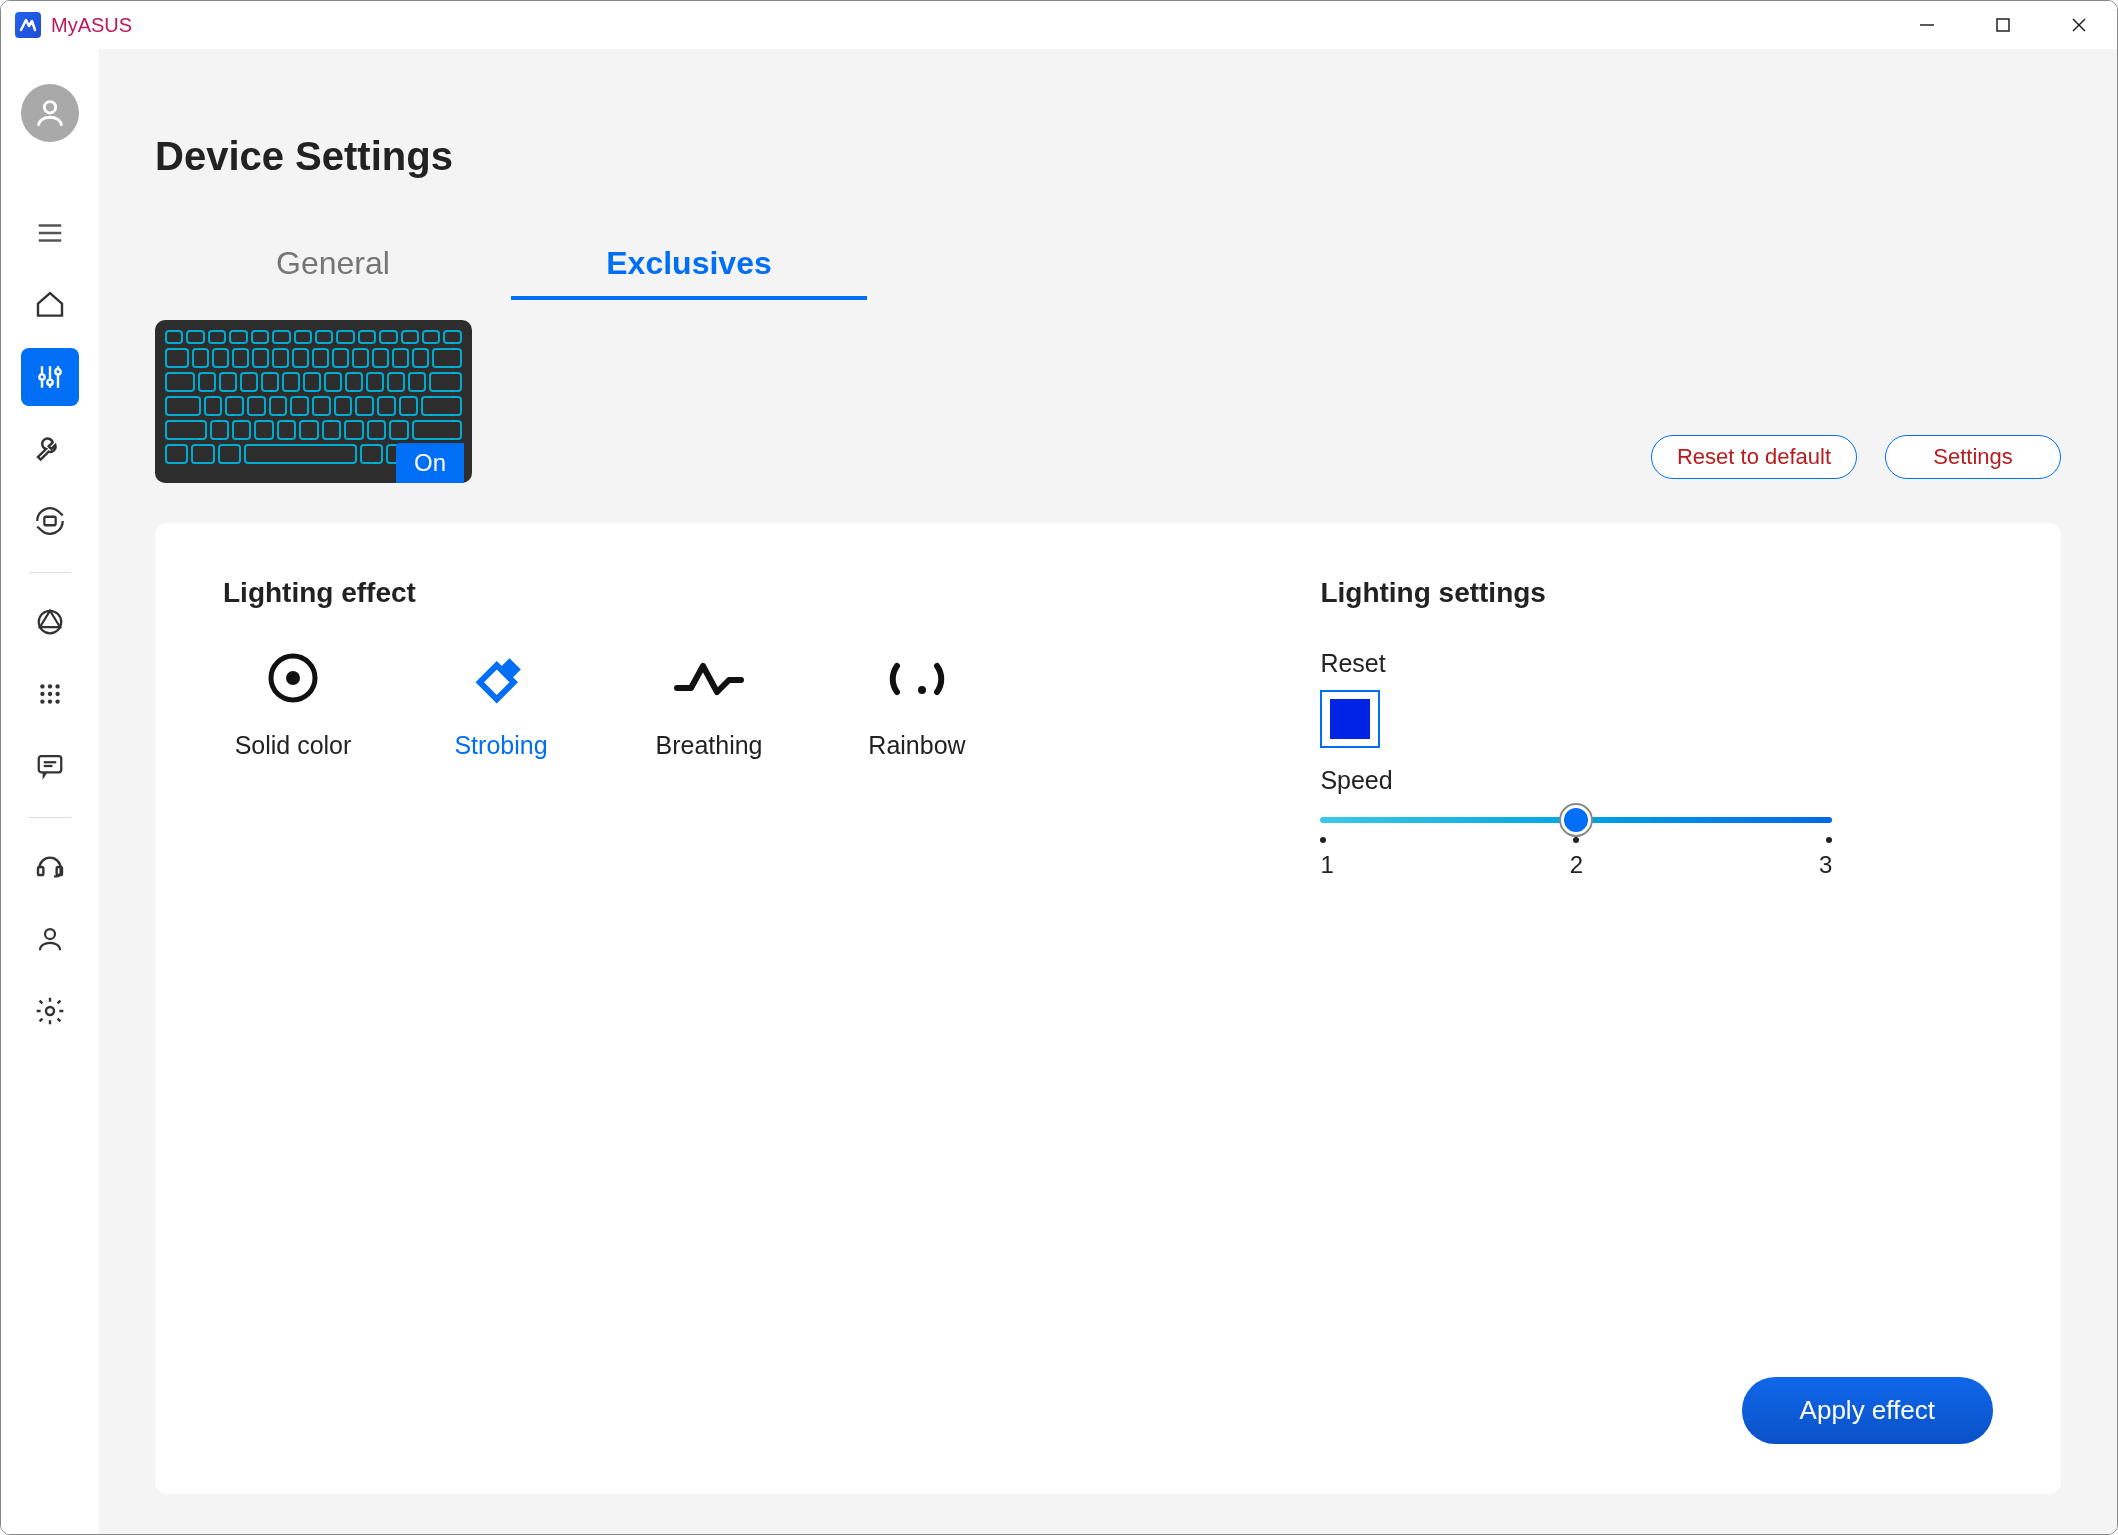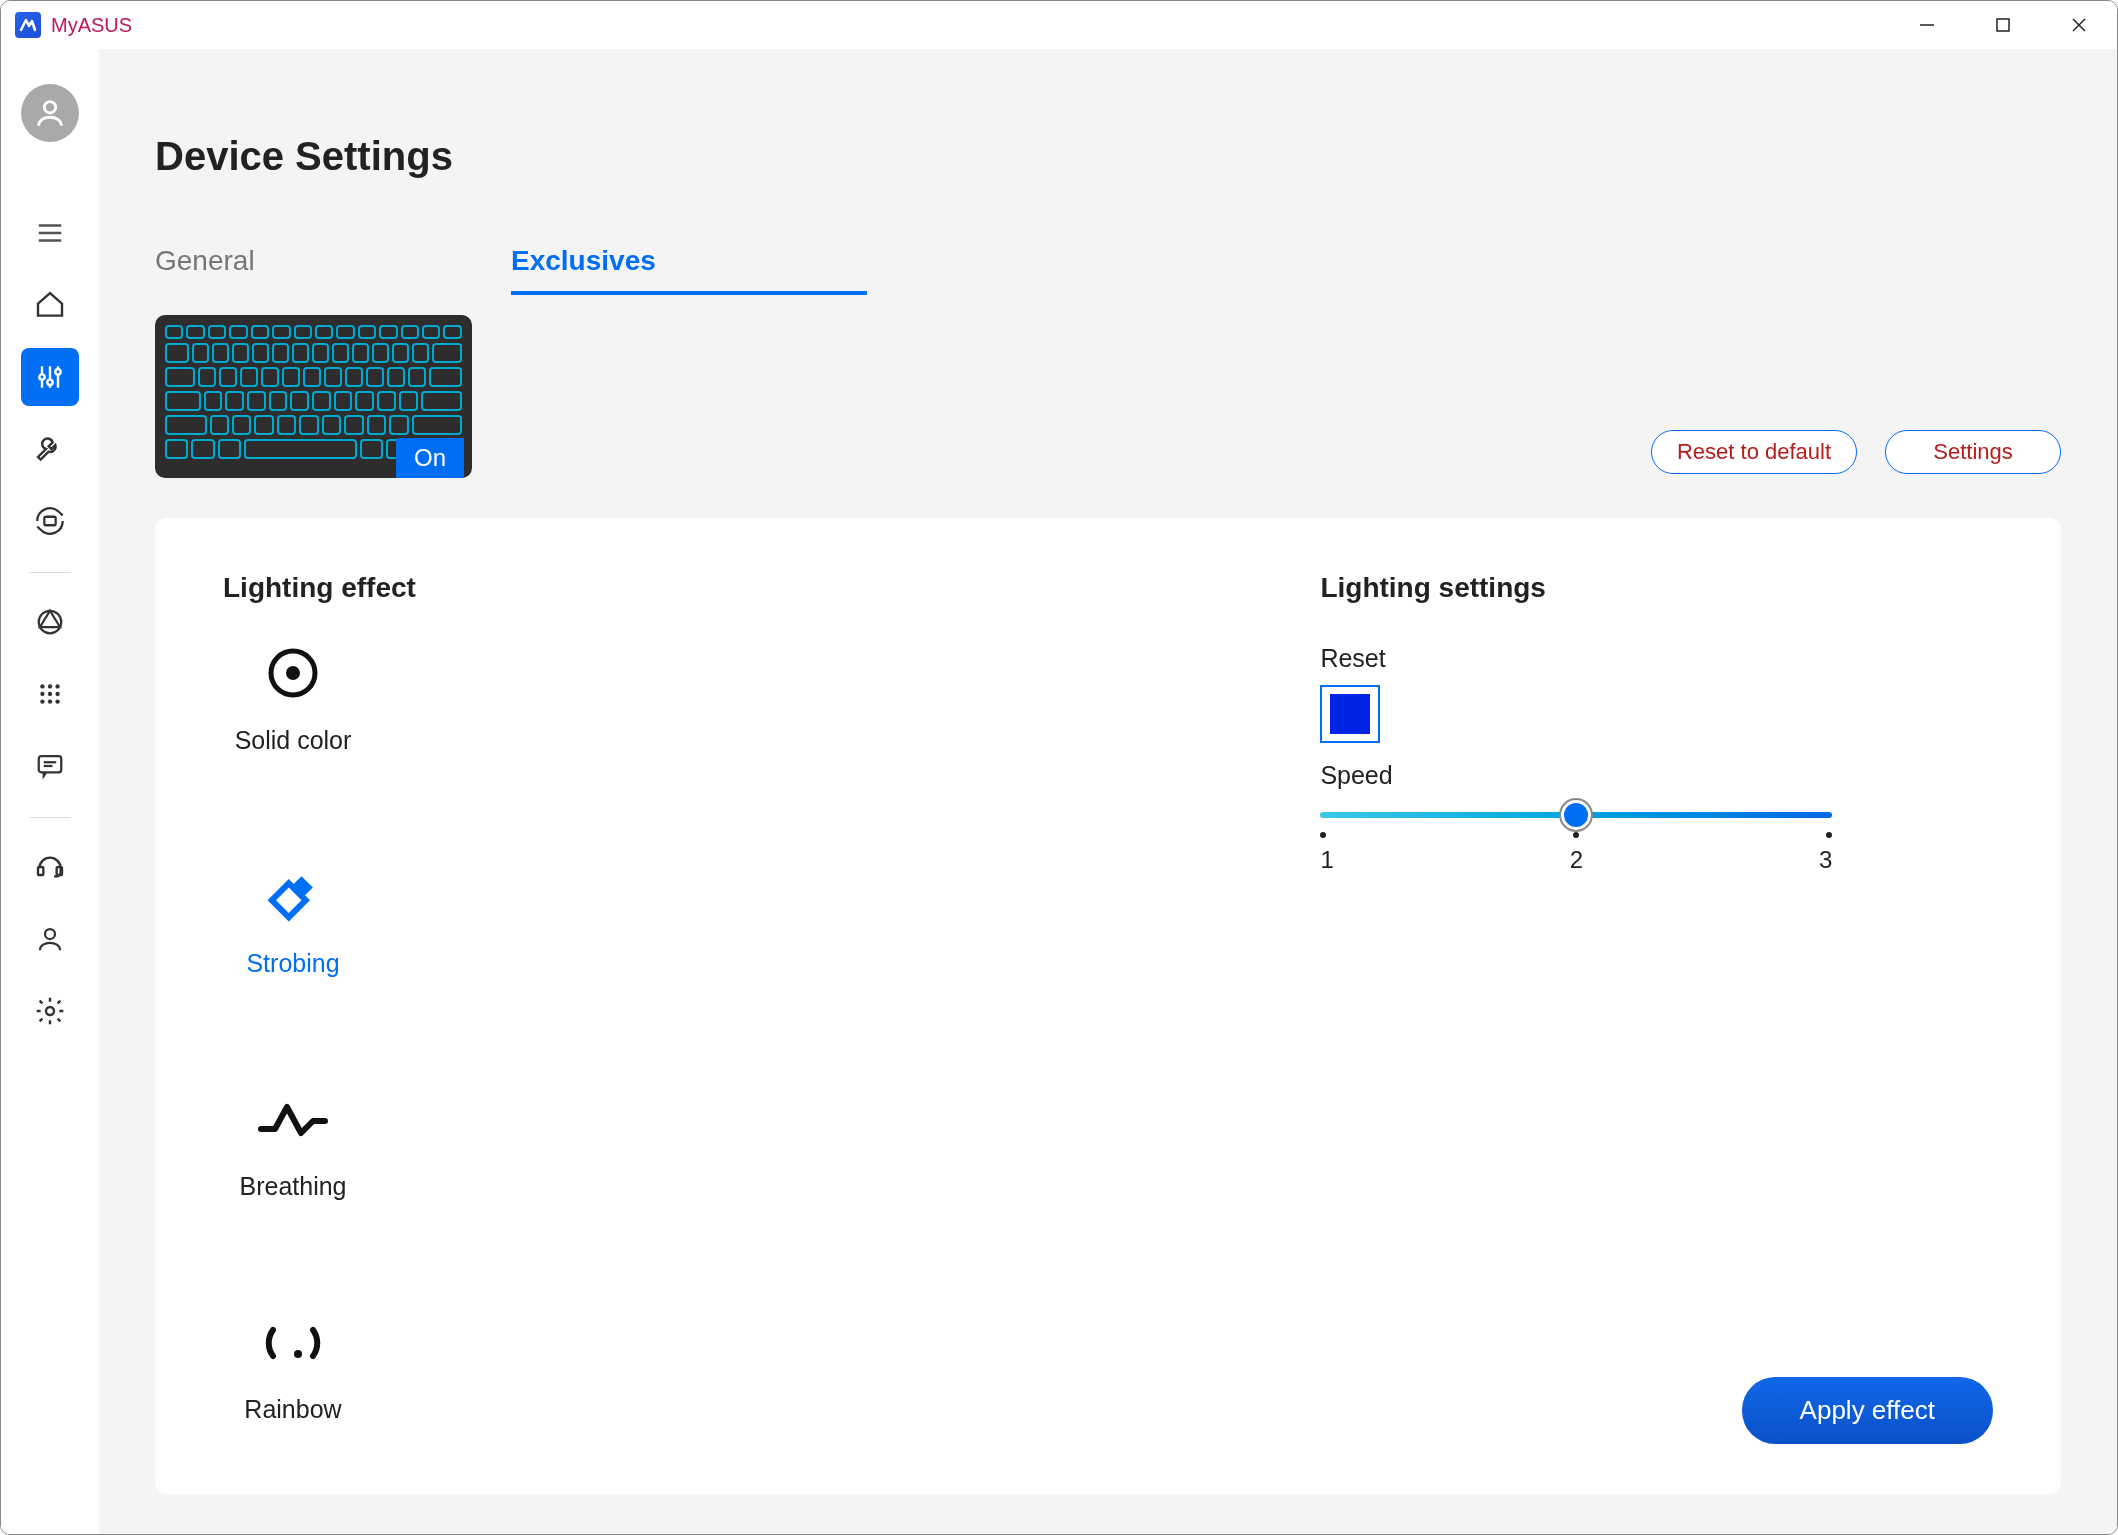--- a/index.html
+++ b/index.html
@@ -66,23 +66,23 @@
     background:#f4f4f4;
     padding: 76px 56px 40px 56px;
     display:flex;
     flex-direction:column;
   }
   .page-title { font-size: 40px; font-weight:600; color:#222; margin-bottom: 52px; margin-top: 9px; }
 
   .tabs { display:flex; gap:0; margin-bottom: 6px; }
   .tab {
     width: 356px;
-    text-align:left;
+    text-align:center;
     padding: 14px 0;
-    font-size: 28px;
+    font-size: 32px;
     color:#767676;
     border-bottom: 4px solid transparent;
     cursor:pointer;
   }
   .tab.active {
     color:#006ef5;
     font-weight:600;
     border-bottom-color:#006ef5;
   }
 
@@ -145,21 +145,21 @@
     display:flex;
     flex-direction:column;
     position:relative;
   }
   .card-cols { display:flex; }
   .col-left { flex: 0 0 62%; }
   .col-right { flex:1; }
 
   .section-title { font-size:28px; font-weight:600; color:#222; margin-bottom: 40px; }
 
-  .effects { display:flex; gap: 112px; margin-top:4px;flex-direction:column;}
+  .effects { display:flex; gap: 68px; margin-top:4px;}
   .effect {
     display:flex; flex-direction:column; align-items:center;
     gap: 24px;
     font-size:25px;
     color:#222;
     cursor:pointer;
     width:140px;
   }
   .effect.active { color:#006ef5;text-align:right; }
   .effect-icon { height:58px; display:flex; align-items:center; justify-content:center; }

